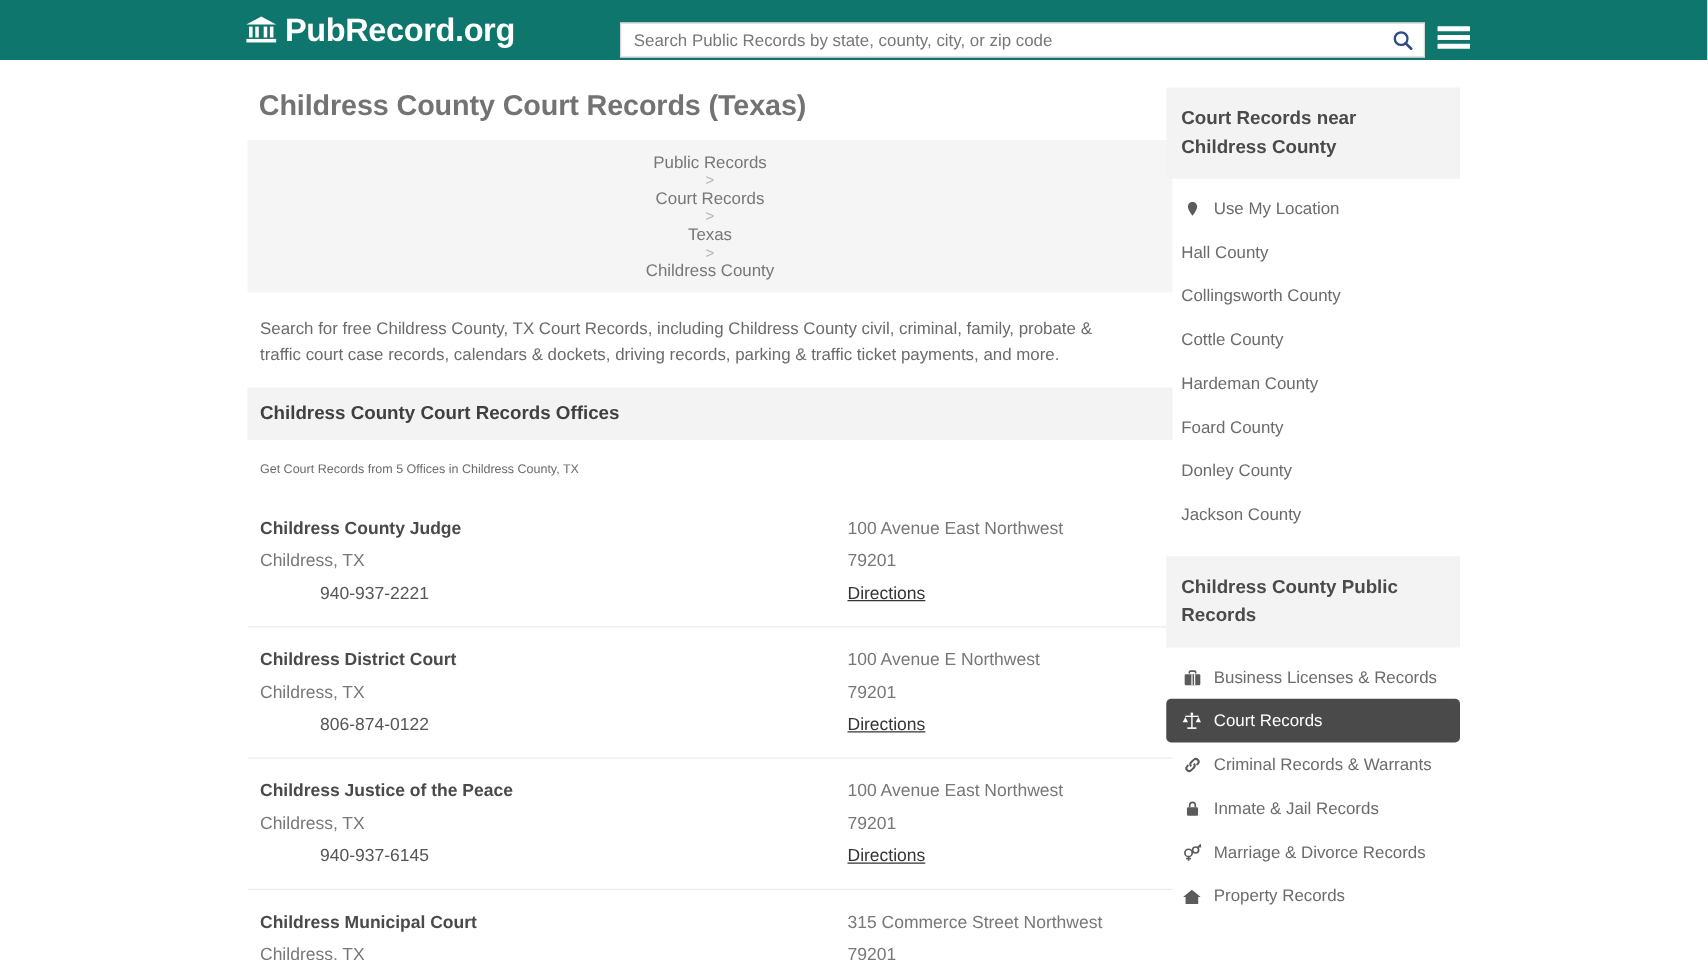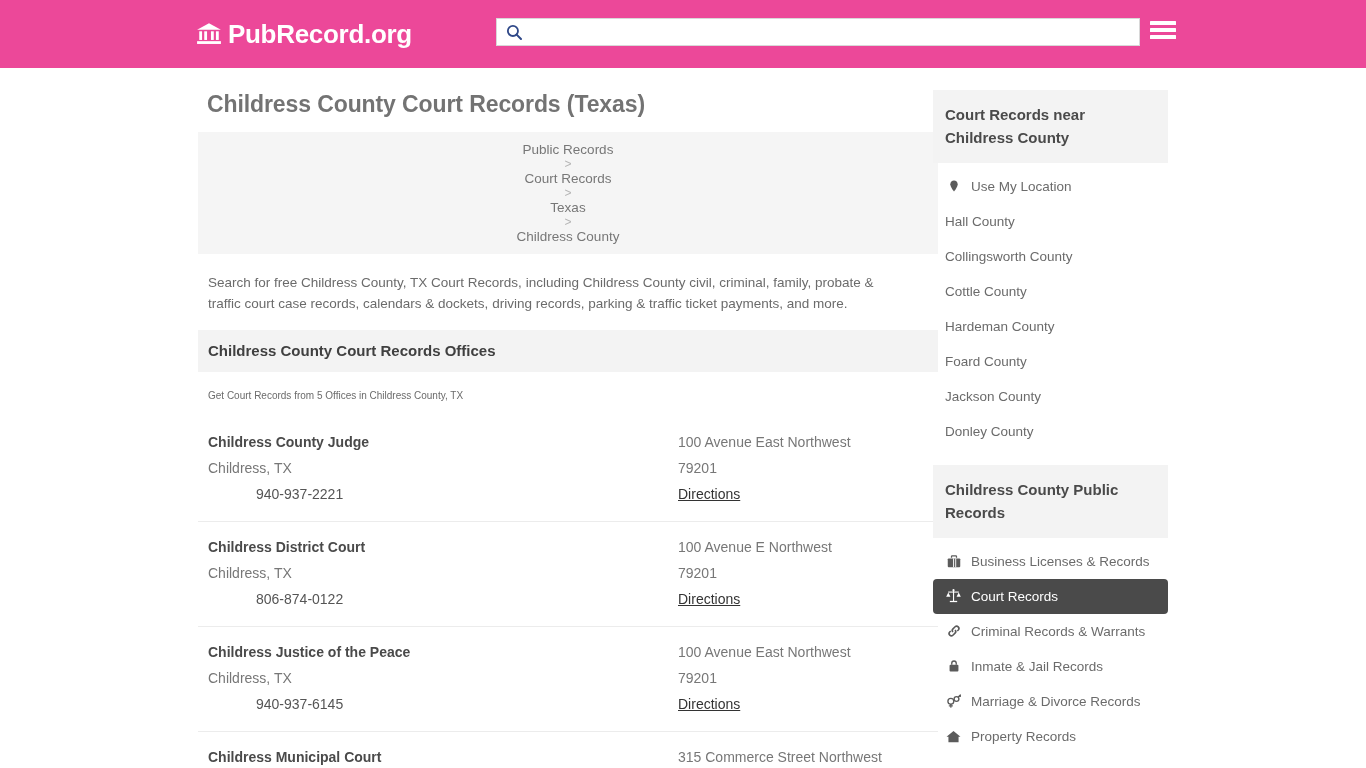--- a/index.html
+++ b/index.html
@@ -8,22 +8,22 @@
   html, body {
     width: 1366px;
     height: 768px;
     overflow: hidden;
     background: #ffffff;
     font-family: "Liberation Sans", sans-serif;
   }
 
   
   .site-header {
-    height: 68px;
-    background: #ec4899;
+    height: 48px;
+    background: #0f766e;
     display: flex;
     align-items: center;
     padding: 0 0 0 0;
     position: relative;
   }
   .brand {
     display: flex;
     align-items: center;
     gap: 6px;
     margin-left: 196px;
@@ -229,21 +229,21 @@
     background: #f3f3f3;
     color: #4a4a4a;
     font-size: 15px;
     font-weight: bold;
     line-height: 23px;
     padding: 13px 12px 14px 12px;
   }
   .side-list { padding-top: 6px; }
   .side-item {
     display: flex;
-    align-items: flex-start;
+    align-items: flex-end;
     gap: 9px;
     padding: 9px 12px 9px 12px;
     font-size: 13.5px;
     color: #6b6b6b;
     cursor: pointer;
     border-radius: 4px;
     text-decoration: none;
   }
   .side-item.plain { padding-left: 12px; }
   .side-item.active {
@@ -274,20 +274,21 @@
         <rect x="7.6" y="9.5" width="2.6" height="8" fill="#ffffff"></rect>
         <rect x="13.8" y="9.5" width="2.6" height="8" fill="#ffffff"></rect>
         <rect x="18.4" y="9.5" width="2.6" height="8" fill="#ffffff"></rect>
         <rect x="1" y="18.6" width="22" height="2.6" fill="#ffffff"></rect>
       </svg>
     </span>
     <span class="brand-text">PubRecord.org</span>
   </a>
 
   <div class="search-wrap">
+    <input class="search-input" type="text" placeholder="Search Public Records by state, county, city, or zip code" style="">
     <button class="search-btn">
       <span>
         <svg viewBox="0 0 24 24" width="19" height="19" aria-hidden="true">
           <circle cx="10" cy="10" r="6.4" fill="none" stroke="#2f4888" stroke-width="2.3"></circle>
           <line x1="14.7" y1="14.7" x2="20.2" y2="20.2" stroke="#2f4888" stroke-width="2.6" stroke-linecap="round"></line>
         </svg>
       </span>
     </button>
   </div>
 
@@ -387,24 +388,24 @@
             <a href="#" class="side-item plain">
               <span class="side-label">Cottle County</span>
             </a>
             <a href="#" class="side-item plain">
               <span class="side-label">Hardeman County</span>
             </a>
             <a href="#" class="side-item plain">
               <span class="side-label">Foard County</span>
             </a>
             <a href="#" class="side-item plain">
+              <span class="side-label">Donley County</span>
+            </a>
+            <a href="#" class="side-item plain">
               <span class="side-label">Jackson County</span>
-            </a>
-            <a href="#" class="side-item plain">
-              <span class="side-label">Donley County</span>
             </a>
           </div>
       </div>
 
       <div class="side-box">
         <div class="side-head">Childress County Public Records</div>
         <div class="side-list" id="public-records-list">
             <a href="#" class="side-item">
               <span class="side-icon">
                 <svg viewBox="0 0 24 24" width="16" height="15">

